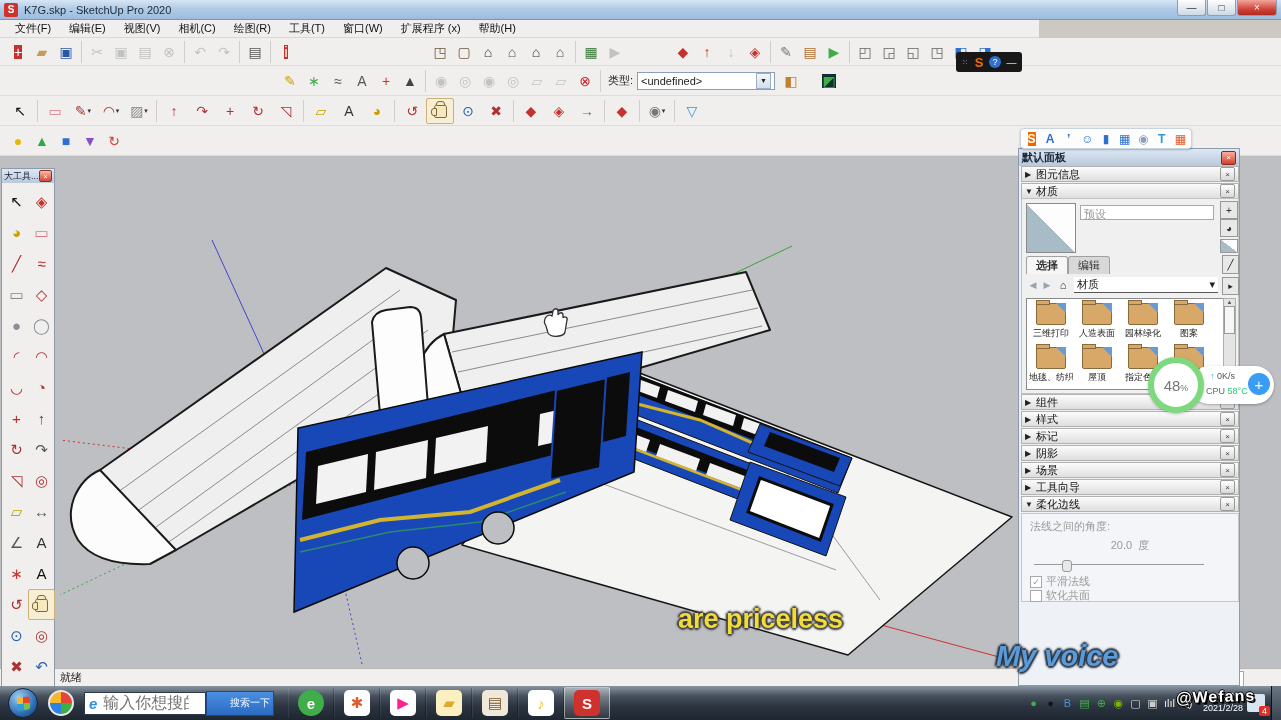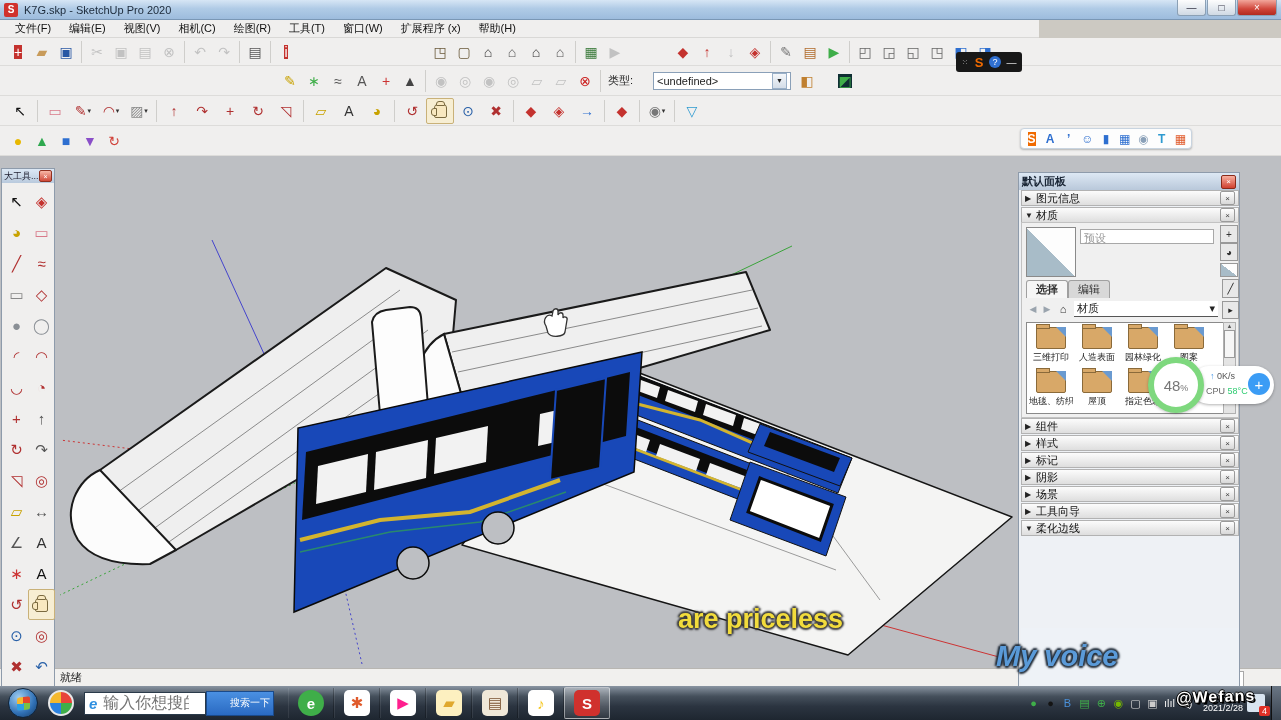--- a/index.html
+++ b/index.html
@@ -38,21 +38,21 @@
   .tbtn.active{background:#f7eed3;border:1px solid #c9b178;}
   .sep{width:1px;height:22px;background:#cfcecb;margin:0 3px;flex:none;}
   .gap{flex:none;height:1px;}
   .caret{font-size:7px;color:#333;font-weight:normal;margin-left:1px;flex:none;}
   .hand{display:inline-block;width:11px;height:13px;background:#f8e8c0;border:1px solid #7a6a40;
     border-radius:5px 5px 2px 2px;position:relative;}
   .hand::before{content:"";position:absolute;left:-4px;top:4px;width:4px;height:6px;background:#f8e8c0;
     border:1px solid #7a6a40;border-radius:3px 0 0 3px;}
   .hand::after{content:"";position:absolute;left:1px;top:-3px;width:7px;height:3px;background:#f8e8c0;
     border:1px solid #7a6a40;border-radius:3px 3px 0 0;}
-  #type-group{display:flex;align-items:center;flex:none;margin:0 4px;gap:16px;}
+  #type-group{display:flex;align-items:center;flex:none;margin:0 4px;}
   #type-label{margin-right:4px;}
   #type-select{width:138px;height:18px;background:#fff;border:1px solid #8aa0b8;display:flex;
     align-items:center;justify-content:space-between;padding:0 3px;box-sizing:border-box;}
   #type-caret{width:13px;height:14px;background:linear-gradient(#f4f7fa,#d4dde8);border:1px solid #9ab0c8;
     display:flex;align-items:center;justify-content:center;font-size:7px;}
   
   #sogou-mini{left:956px;top:52px;width:66px;height:20px;background:#181818;border-radius:3px;
     display:flex;align-items:center;justify-content:space-evenly;z-index:30;}
   #sogou-mini .sg-s{color:#f06a00;font-weight:bold;font-size:13px;}
   #sogou-mini .sg-q{width:12px;height:12px;border-radius:50%;background:#2f6fd0;color:#fff;font-size:9px;
@@ -72,21 +72,21 @@
     justify-content:space-between;padding:0 2px;font-size:9px;color:#223;}
   #palette-close{width:11px;height:10px;background:linear-gradient(#f8b8a8,#d04838);border:1px solid #903020;
     border-radius:2px;color:#fff;font-size:7px;display:flex;align-items:center;justify-content:center;}
   #palette-grid{display:grid;grid-template-columns:25px 25px;justify-content:center;padding-top:3px;}
   .ptool{width:25px;height:29px;display:flex;align-items:center;justify-content:center;
     border:1px solid transparent;border-radius:2px;}
   .ptool .g{font-size:15px;line-height:1;color:#555;}
   .ptool.active{background:#f7eed3;border:1px solid #c9b178;}
   
   #tray{left:1018px;top:148px;width:222px;height:538px;background:#eef1f5;border:1px solid #8e9bab;
-    z-index:10;box-sizing:border-box;margin-top:24px;}
+    z-index:10;box-sizing:border-box;}
   #tray-titlebar{position:absolute;left:0;top:0;width:220px;height:17px;
     background:linear-gradient(#dde8f4,#b9c8da);display:flex;align-items:center;
     justify-content:space-between;padding:0 3px;box-sizing:border-box;}
   #tray-title{font-weight:bold;font-size:11px;color:#1a2636;}
   #tray-close{width:13px;height:12px;background:linear-gradient(#f8b0a0,#d04030);border:1px solid #8a2a1a;
     border-radius:2px;color:#fff;font-size:8px;display:flex;align-items:center;justify-content:center;}
   .sect{position:absolute;left:2px;width:218px;height:16px;
     background:linear-gradient(#fcfcfc,#dedede);border:1px solid #b2b2b2;box-sizing:border-box;
     display:flex;align-items:center;padding:0 3px;}
   .sect .arr{font-size:8px;width:11px;color:#222;}
@@ -814,20 +814,39 @@
     <span class="arr">▶</span>
     <span class="slabel">工具向导</span>
     <span class="sx">×</span>
   </div>
   <div class="sect" style="top:347px;">
     <span class="arr">▼</span>
     <span class="slabel">柔化边线</span>
     <span class="sx">×</span>
   </div>
 
+  <div id="soften-content">
+    <span id="soften-angle-label">法线之间的角度:</span>
+    <span id="soften-angle-value">
+      <span>20.0</span>&nbsp;
+      <span>度</span>
+    </span>
+    <span id="soften-slider">
+      <span class="track"></span>
+      <span class="thumb"></span>
+    </span>
+    <span class="cbrow" style="top:60px;">
+      <span class="cb">✓</span>
+      <span>平滑法线</span>
+    </span>
+    <span class="cbrow" style="top:74px;">
+      <span class="cb"></span>
+      <span>软化共面</span>
+    </span>
+  </div>
   <div id="tray-bottom"></div>
 </div>
 
 <div class="abs" id="sogou-bar">
 
 <span class="sg-ic">
       <span class="g" style="color: rgb(255, 255, 255); background: rgb(240, 106, 0);">S</span>
     </span>
     <span class="sg-ic">
       <span class="g" style="color: rgb(46, 111, 208);">A</span>

